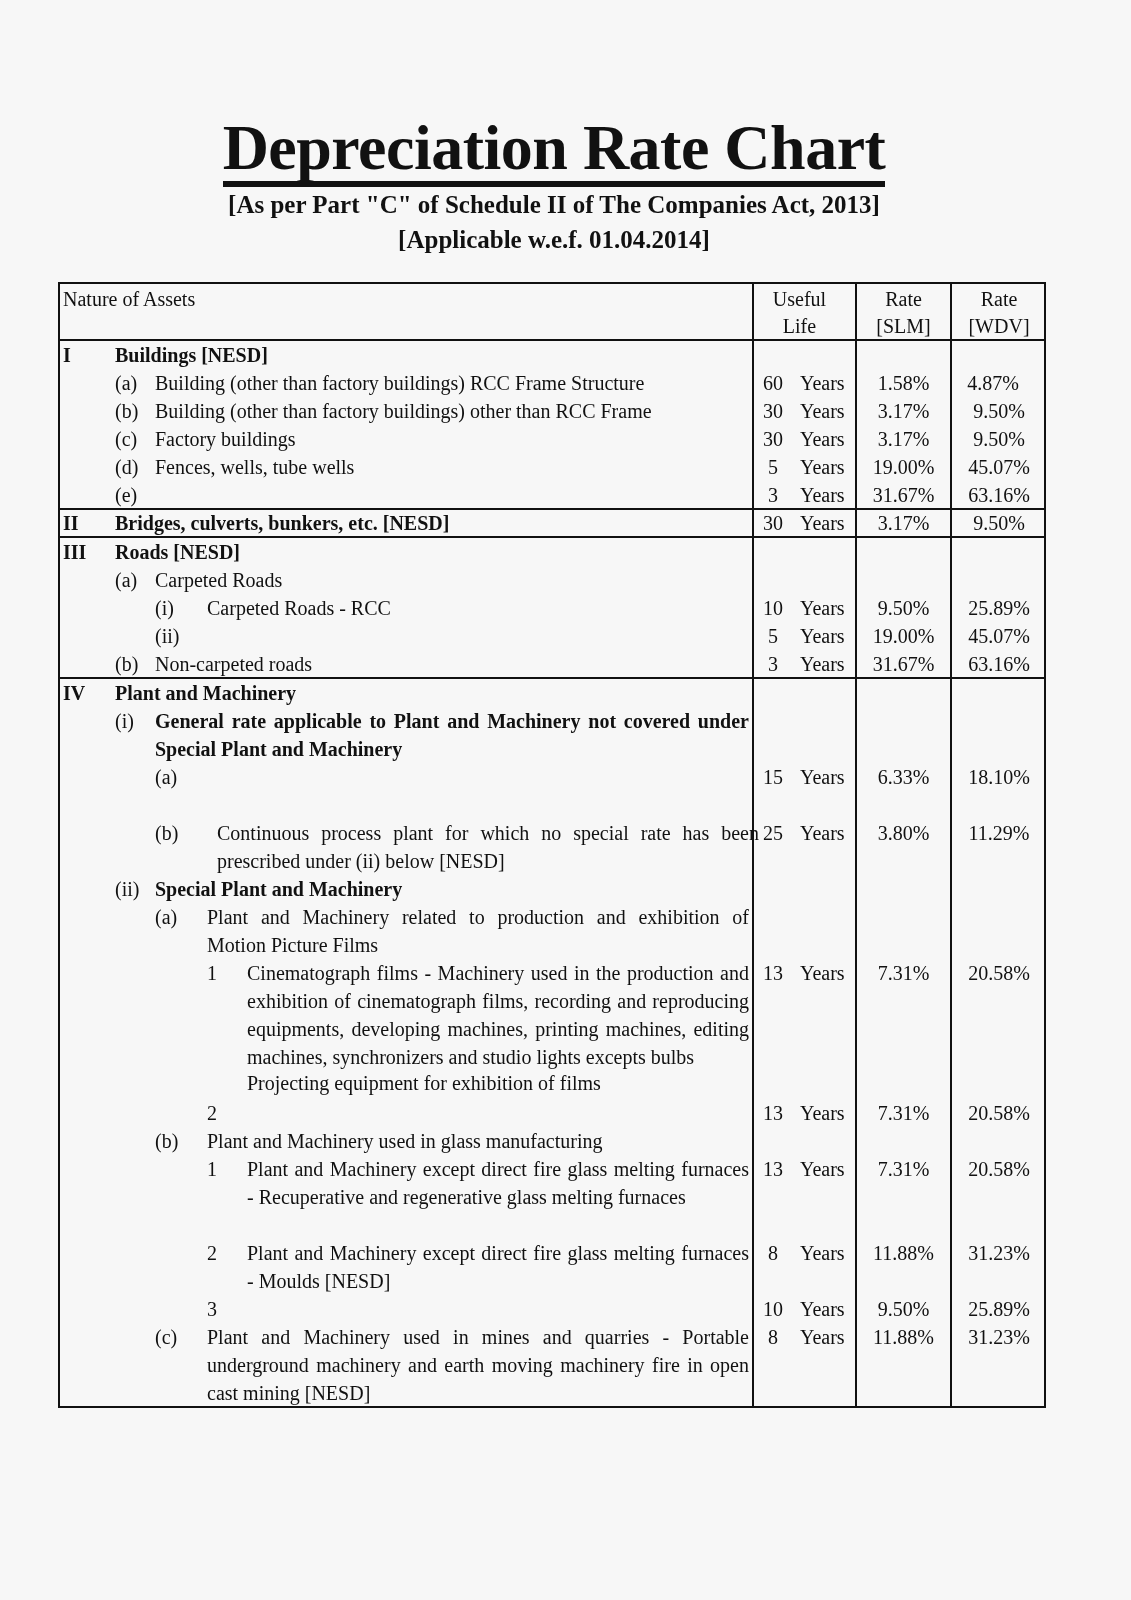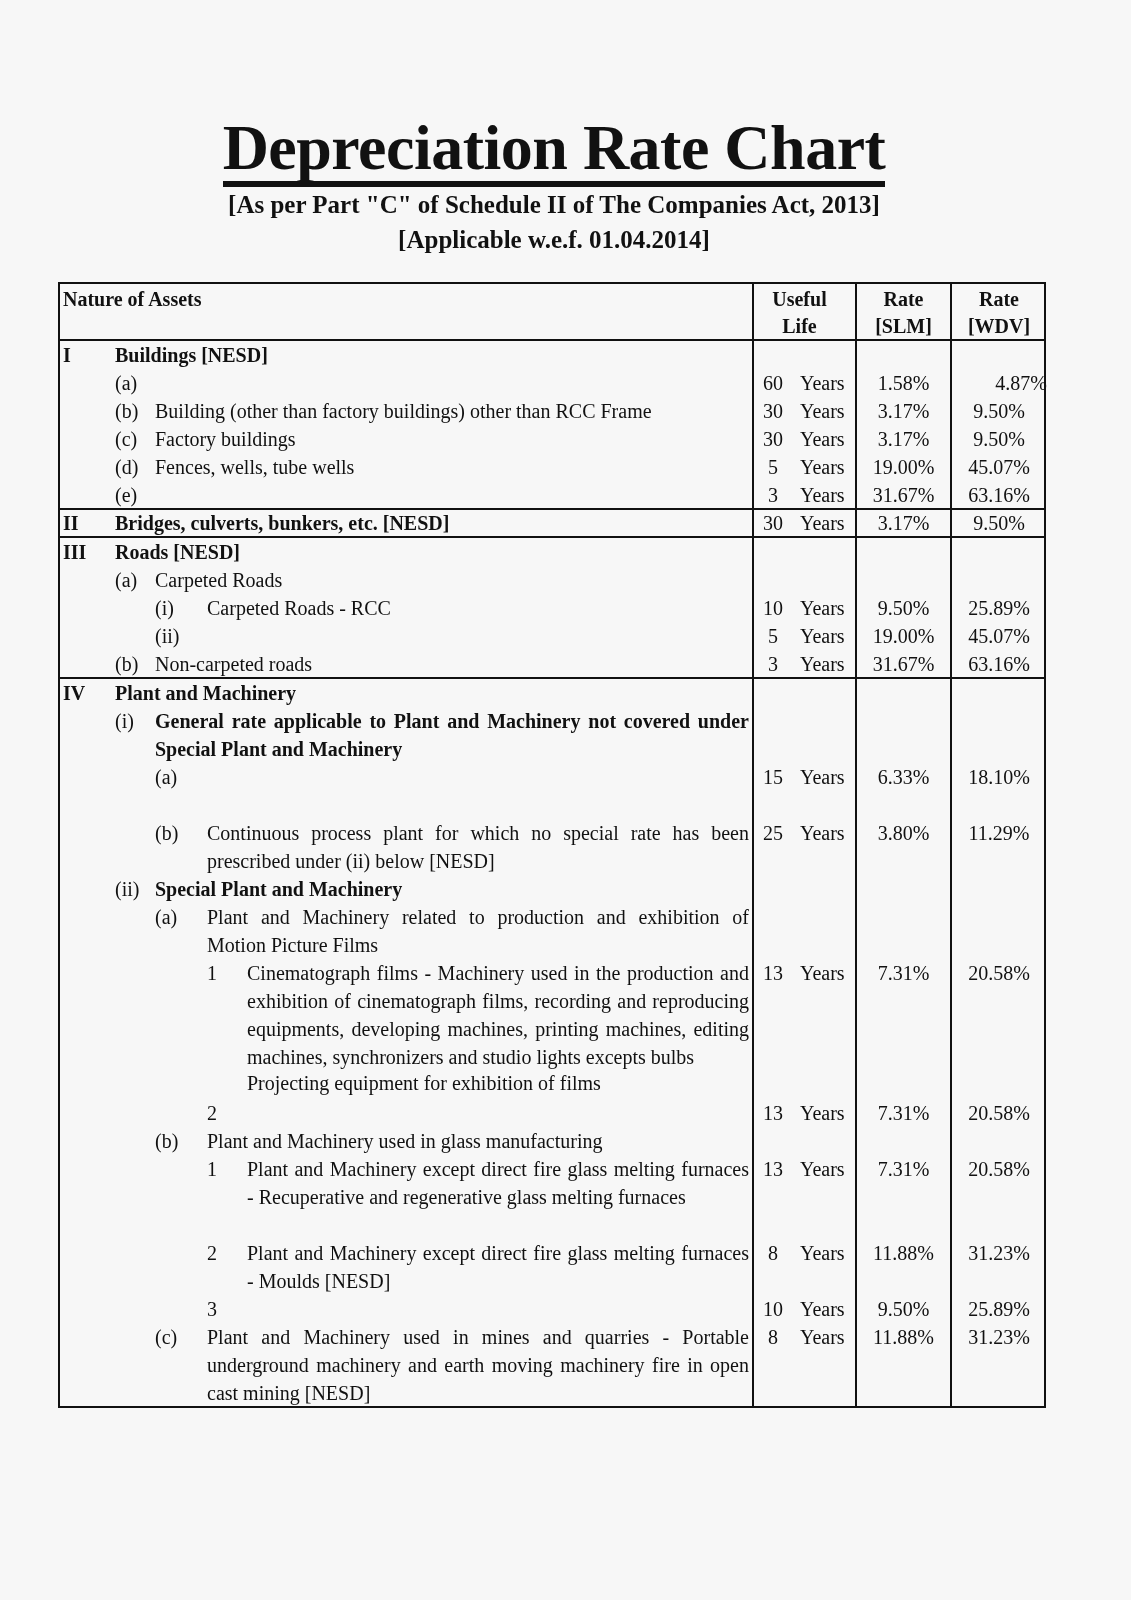--- a/index.html
+++ b/index.html
@@ -4,21 +4,21 @@
 <style>
   html, body { margin:0; padding:0; background:#f7f7f7; }
   body { width:1131px; height:1600px; position:relative; font-family:"Liberation Serif","DejaVu Serif",serif; color:#111; }
   .title { position:absolute; left:0; top:112px; width:1108px; text-align:center; font-weight:bold; font-size:64px; line-height:72px; letter-spacing:-0.5px; }
   .title span { border-bottom:6px solid #111; padding-bottom:0px; display:inline-block; line-height:66px; }
   .sub1 { position:absolute; left:0; top:189px; width:1108px; text-align:center; font-weight:bold; font-size:25px; line-height:32px; }
   .sub2 { position:absolute; left:0; top:224px; width:1108px; text-align:center; font-weight:bold; font-size:25px; line-height:32px; }
   .table { position:absolute; left:58px; top:282px; width:988px; height:1126px; border:2px solid #111; box-sizing:border-box; }
   .vline { position:absolute; top:0; bottom:0; width:2px; background:#111; }
   .hline { position:absolute; left:0; right:0; height:2px; background:#111; }
-  .hdr { position:absolute; font-weight:bold; font-size:20px; line-height:27px; }
+  .hdr { position:absolute; font-weight:normal; font-size:20px; line-height:27px; }
   .hdr.c { text-align:center; }
   .t { position:absolute; font-size:20px; line-height:28px; white-space:nowrap; }
   .b { font-weight:bold; }
   .j { white-space:normal; text-align:justify; text-align-last:left; }
   .num { position:absolute; font-size:20px; line-height:28px; white-space:nowrap; }
   .life-n { text-align:center; width:26px; }
   .rate { text-align:center; }
 </style>
 </head>
 <body>
@@ -49,20 +49,21 @@
   </div>
   <div class="hdr c" style="left:892px;top:2px;width:94px">
     <div>Rate</div>
     <div>[WDV]</div>
   </div>
 
   <div class="t b" style="left:3px;top:57px">I</div>
   <div class="t b" style="left:55px;top:57px">Buildings [NESD]</div>
 
   <div class="t" style="left:55px;top:85px">(a)</div>
+  <div class="t" style="left:95px;top:85px">Building (other than factory buildings) RCC Frame Structure</div>
   <div class="t" style="left:55px;top:113px">(b)</div>
   <div class="t" style="left:95px;top:113px">Building (other than factory buildings) other than RCC Frame</div>
   <div class="t" style="left:55px;top:141px">(c)</div>
   <div class="t" style="left:95px;top:141px">Factory buildings</div>
   <div class="t" style="left:55px;top:169px">(d)</div>
   <div class="t" style="left:95px;top:169px">Fences, wells, tube wells</div>
   <div class="t" style="left:55px;top:197px">(e)</div>
 
   <div class="t b" style="left:3px;top:225px">II</div>
   <div class="t b" style="left:55px;top:225px">Bridges, culverts, bunkers, etc. [NESD]</div>
@@ -78,21 +79,21 @@
   <div class="t" style="left:95px;top:366px">Non-carpeted roads</div>
 
   <div class="t b" style="left:3px;top:395px">IV</div>
   <div class="t b" style="left:55px;top:395px">Plant and Machinery</div>
 
   <div class="t" style="left:55px;top:423px">(i)</div>
   <div class="t b j" style="left:95px;top:423px;width:594px">General rate applicable to Plant and Machinery not covered under Special Plant and Machinery</div>
 
   <div class="t" style="left:95px;top:479px">(a)</div>
   <div class="t" style="left:95px;top:535px">(b)</div>
-  <div class="t j" style="left:147px;top:535px;width:542px">Continuous process plant for which no special rate has been prescribed under (ii) below [NESD]</div>
+  <div class="t j" style="left:157px;top:535px;width:542px">Continuous process plant for which no special rate has been prescribed under (ii) below [NESD]</div>
 
   <div class="t" style="left:55px;top:591px">(ii)</div>
   <div class="t b" style="left:95px;top:591px">Special Plant and Machinery</div>
 
   <div class="t" style="left:95px;top:619px">(a)</div>
   <div class="t j" style="left:147px;top:619px;width:542px">Plant and Machinery related to production and exhibition of Motion Picture Films</div>
 
   <div class="t" style="left:147px;top:675px">1</div>
   <div class="t j" style="left:187px;top:675px;width:502px">Cinematograph films - Machinery used in the production and exhibition of cinematograph films, recording and reproducing equipments, developing machines, printing machines, editing machines, synchronizers and studio lights excepts bulbs</div>
 
@@ -107,21 +108,21 @@
   <div class="t" style="left:147px;top:955px">2</div>
   <div class="t j" style="left:187px;top:955px;width:502px">Plant and Machinery except direct fire glass melting furnaces - Moulds [NESD]</div>
   <div class="t" style="left:147px;top:1011px">3</div>
 
   <div class="t" style="left:95px;top:1039px">(c)</div>
   <div class="t j" style="left:147px;top:1039px;width:542px">Plant and Machinery used in mines and quarries - Portable underground machinery and earth moving machinery fire in open cast mining [NESD]</div>
 
   <div class="num life-n" style="left:700px;top:85px">60</div>
   <div class="num" style="left:740px;top:85px">Years</div>
   <div class="num rate" style="left:797px;top:85px;width:93px">1.58%</div>
-  <div class="num rate" style="left:920px;top:85px;width:82px">4.87%</div>
+  <div class="num rate" style="left:892px;top:85px;width:82px">4.87%</div>
 
   <div class="num life-n" style="left:700px;top:113px">30</div>
   <div class="num" style="left:740px;top:113px">Years</div>
   <div class="num rate" style="left:797px;top:113px;width:93px">3.17%</div>
   <div class="num rate" style="left:892px;top:113px;width:94px">9.50%</div>
 
   <div class="num life-n" style="left:700px;top:141px">30</div>
   <div class="num" style="left:740px;top:141px">Years</div>
   <div class="num rate" style="left:797px;top:141px;width:93px">3.17%</div>
   <div class="num rate" style="left:892px;top:141px;width:94px">9.50%</div>

